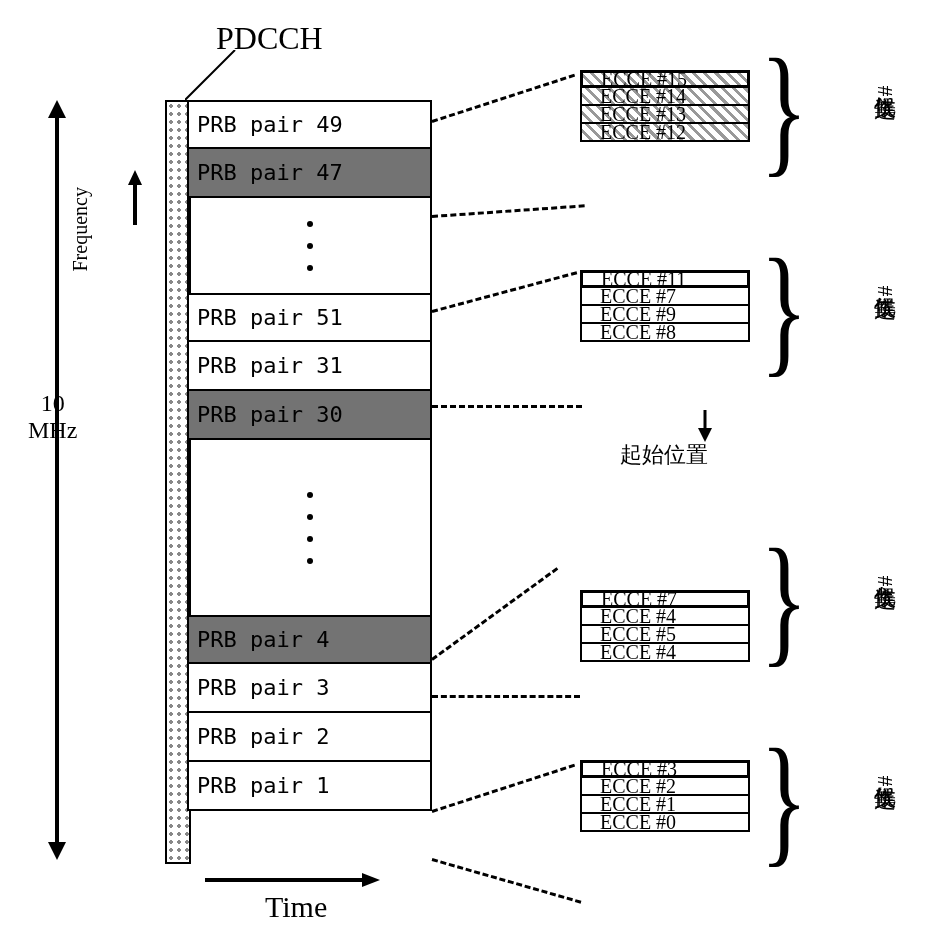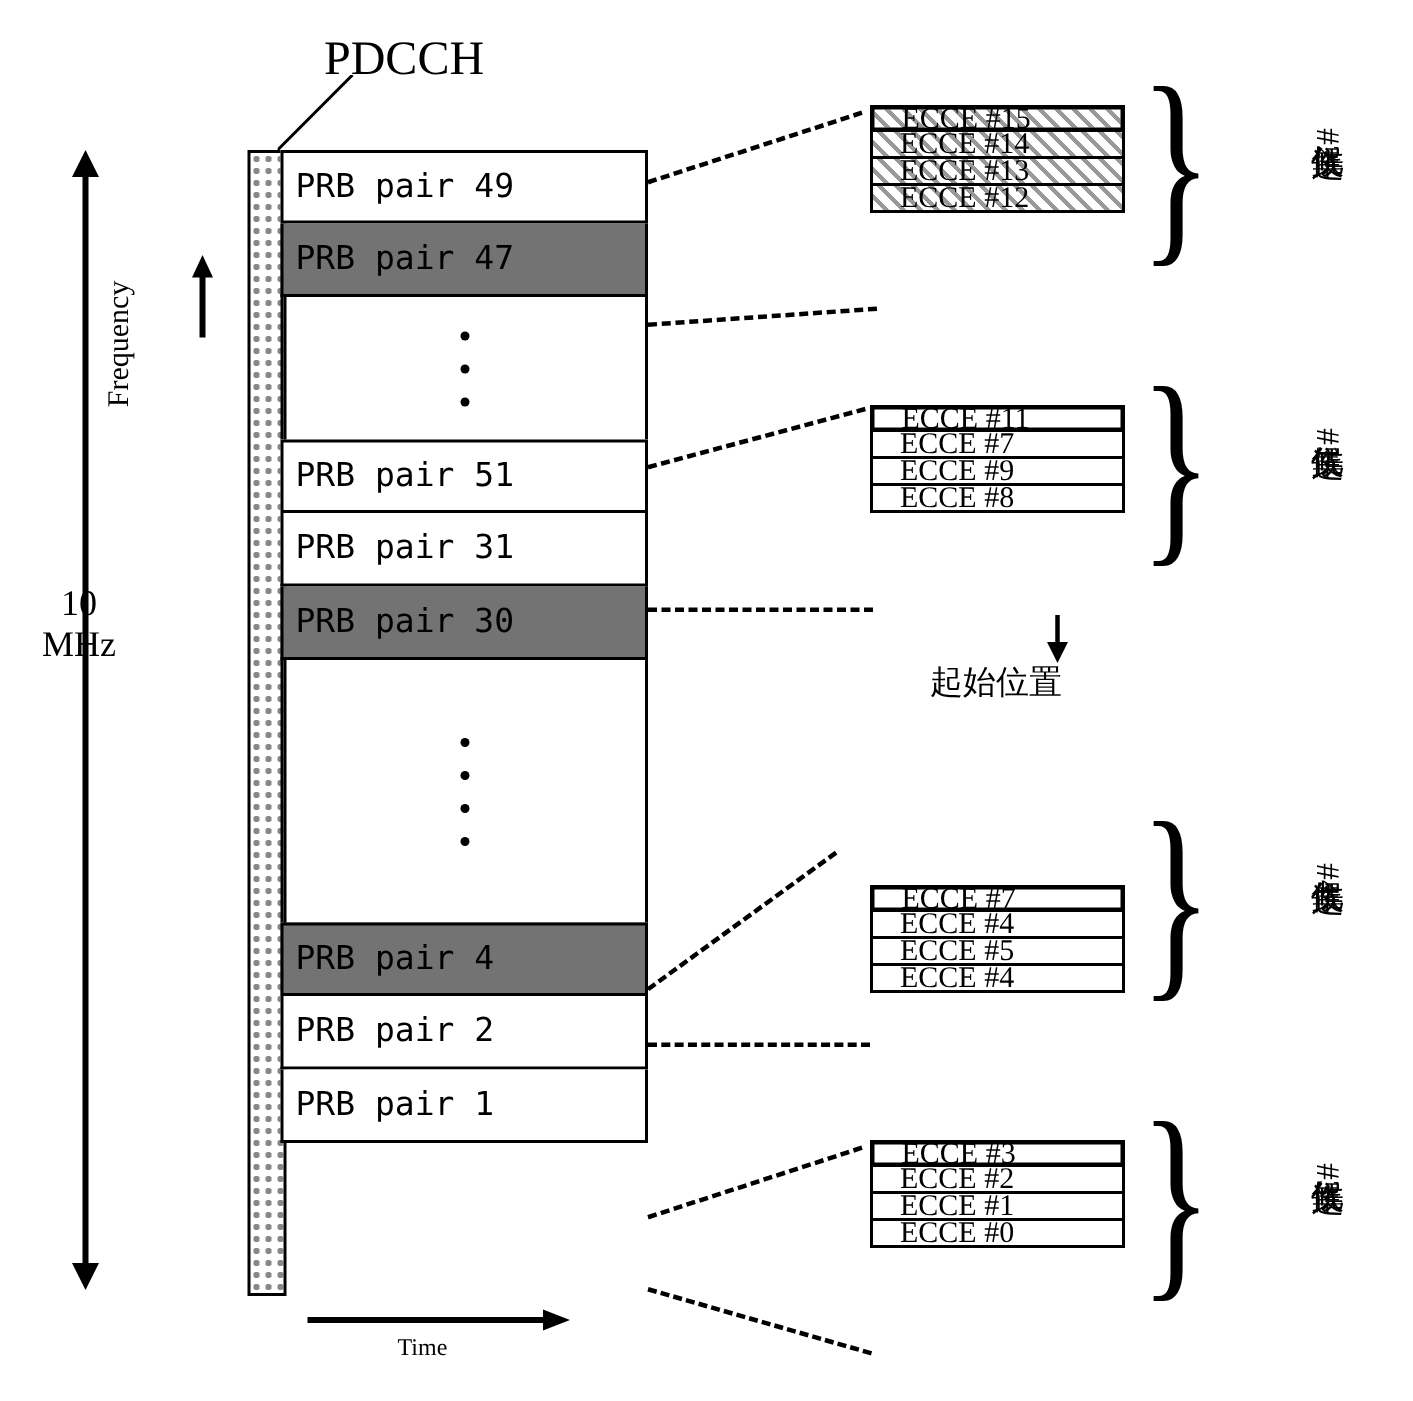--- a/index.html
+++ b/index.html
@@ -107,21 +107,21 @@
   width: 6px;
   height: 6px;
   background: black;
   border-radius: 50%;
   margin: 8px 0;
 }
 .time-label {
   position: absolute;
   left: 245px;
   top: 870px;
-  font-size: 16px;
+  font-size: 30px;
 }
 .time-arrow {
   position: absolute;
   left: 180px;
   top: 850px;
   width: 180px;
   height: 20px;
 }
 .ecce-group {
   position: absolute;
@@ -216,20 +216,21 @@
     <div class="prb-row first">PRB pair 51</div>
     <div class="prb-row">PRB pair 31</div>
     <div class="prb-row highlighted">PRB pair 30</div>
     <div class="prb-gap large">
       <div class="dot"></div>
       <div class="dot"></div>
       <div class="dot"></div>
       <div class="dot"></div>
     </div>
     <div class="prb-row first highlighted">PRB pair 4</div>
+    <div class="prb-row">PRB pair 3</div>
     <div class="prb-row">PRB pair 2</div>
     <div class="prb-row">PRB pair 1</div>
   </div>
 
   <div class="time-label">Time</div>
   <svg class="time-arrow">
     <line x1="5" y1="10" x2="165" y2="10" stroke="black" stroke-width="4"></line>
     <polygon points="180,10 162,3 162,17" fill="black"></polygon>
   </svg>
 

